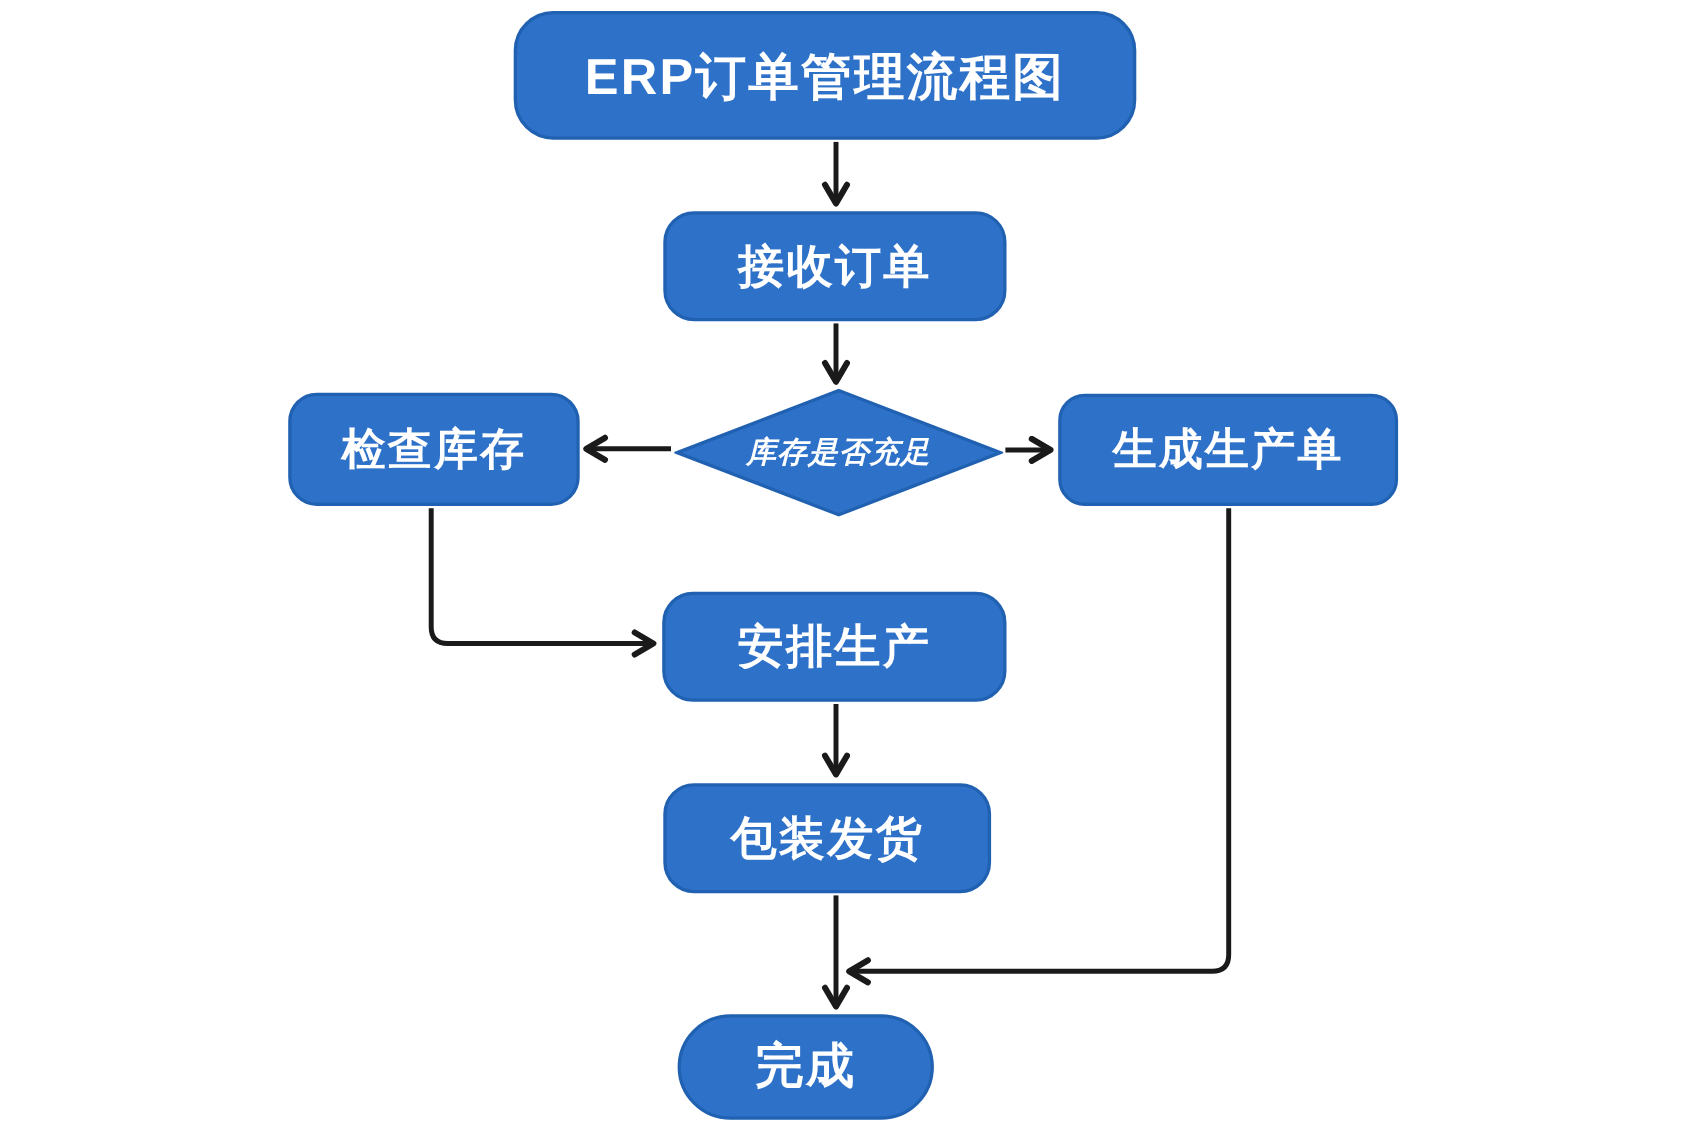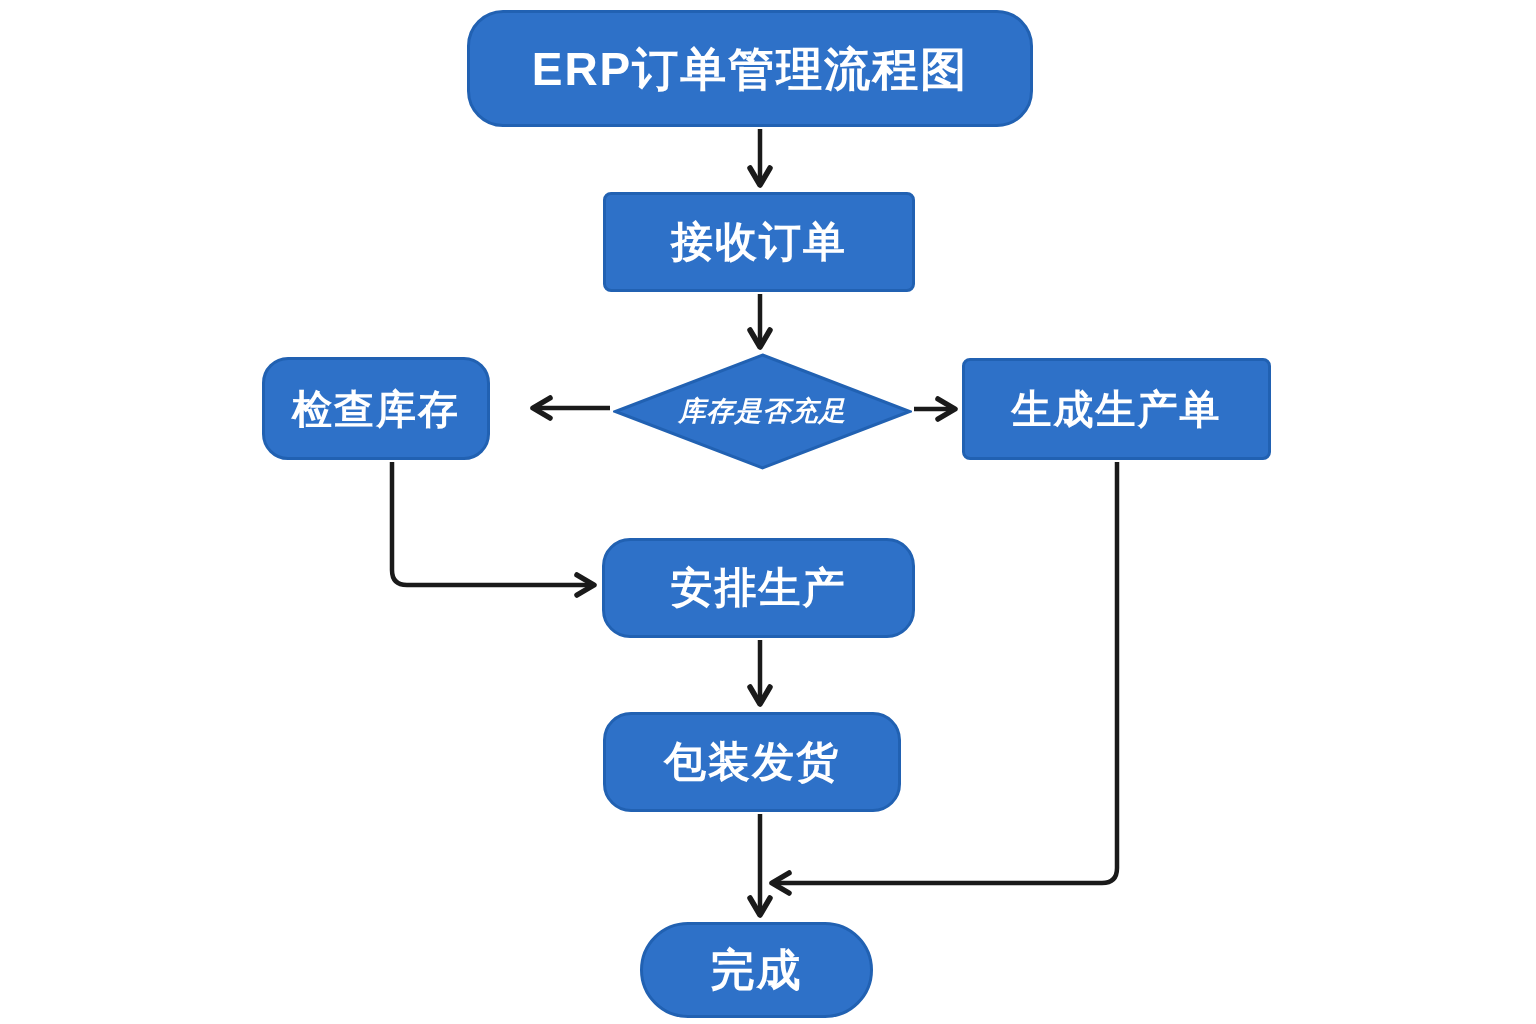--- a/index.html
+++ b/index.html
@@ -23,26 +23,26 @@
     background: var(--node-fill, #2E71C8);
     border: 3px solid var(--node-border, #2161B2);
     color: var(--text, #ffffff);
     font-weight: 700;
     box-sizing: border-box;
     text-align: left;
     letter-spacing: 2px;
     line-height: 1;
   }
   .node-title    { left: 467px; top: 10px;  width: 566px; height: 117px; border-radius: 36px; font-size: 46px; }
-  .node-receive  { left: 603px; top: 192px; width: 312px; height: 100px; border-radius: 8px; font-size: 42px; }
-  .node-check    { left: 262px; top: 357px; width: 228px; height: 103px; border-radius: 26px; font-size: 40px; }
-  .node-generate { left: 962px; top: 358px; width: 309px; height: 102px; border-radius: 8px; font-size: 40px; }
+  .node-receive  { left: 603px; top: 192px; width: 312px; height: 100px; border-radius: 28px; font-size: 42px; }
+  .node-check    { left: 262px; top: 357px; width: 265px; height: 103px; border-radius: 26px; font-size: 40px; }
+  .node-generate { left: 962px; top: 358px; width: 309px; height: 102px; border-radius: 24px; font-size: 40px; }
   .node-arrange  { left: 602px; top: 538px; width: 313px; height: 100px; border-radius: 28px; font-size: 42px; }
   .node-pack     { left: 603px; top: 712px; width: 298px; height: 100px; border-radius: 28px; font-size: 42px; }
-  .node-done     { left: 640px; top: 922px; width: 233px; height: 96px;  border-radius: 48px; font-size: 44px; }
+  .node-done     { left: 616px; top: 922px; width: 233px; height: 96px;  border-radius: 48px; font-size: 44px; }
   .node-decision {
     left: 613px; top: 353px; width: 299px; height: 117px;
     background: transparent;
     border: none;
     font-size: 27px;
     letter-spacing: 1px;
   }
   .node-decision .diamond-shape {
     position: absolute;
     left: 0; top: 0;

